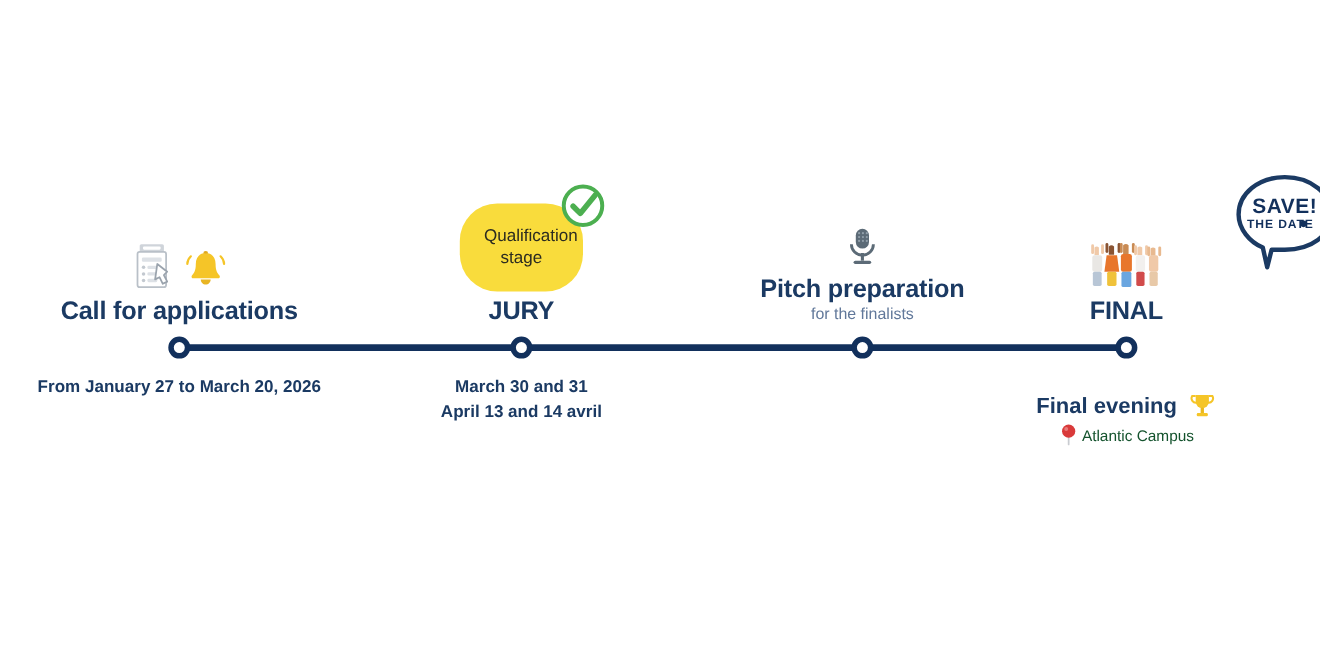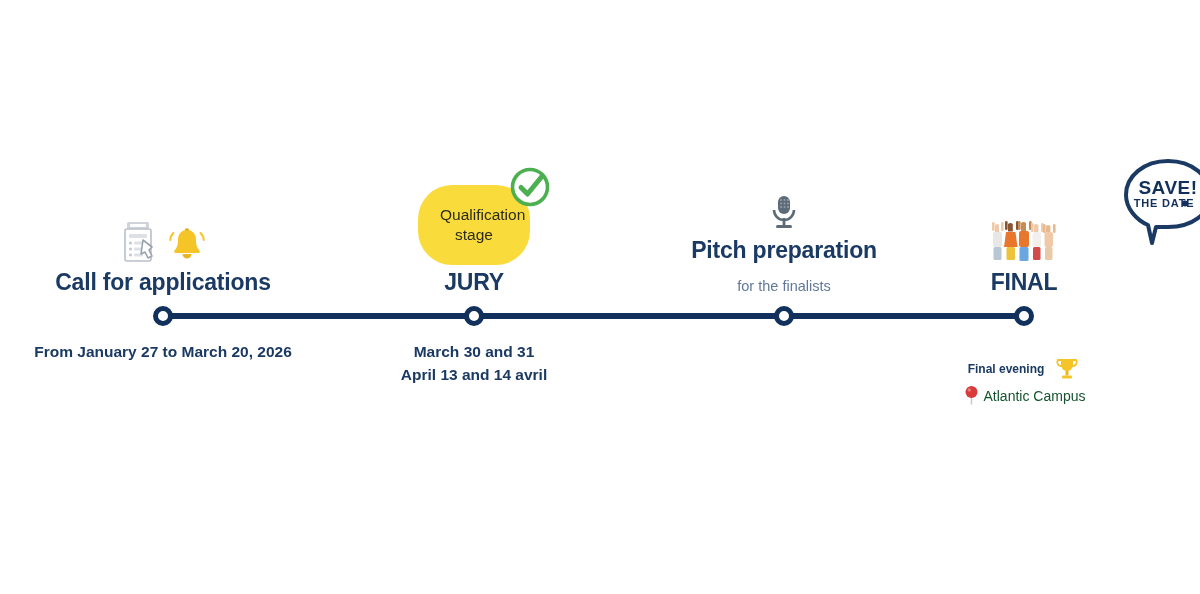--- a/index.html
+++ b/index.html
@@ -75,21 +75,21 @@
     font-size: 23px;
     line-height: 1.15;
     letter-spacing: -0.2px;
     white-space: nowrap;
   }
   .subtitle {
     color: #61789a;
     font-size: 14.5px;
     font-weight: normal;
     line-height: 1.2;
-    margin-top: 14px;
+    margin-top: 2px;
     white-space: nowrap;
   }
 
   
   .below {
     position: absolute;
     top: 340px;
     width: 340px;
     margin-left: -170px;
     text-align: center;
@@ -109,21 +109,21 @@
   }
   .extra-main {
     display: flex;
     align-items: center;
     justify-content: center;
     gap: 10px;
   }
   .extra-title {
     color: #1b3a63;
     font-weight: bold;
-    font-size: 12px;
+    font-size: 20px;
     white-space: nowrap;
   }
   .extra-place {
     display: flex;
     align-items: center;
     justify-content: center;
     gap: 4px;
     margin-top: 3px;
     color: #14532d;
     font-size: 14px;

